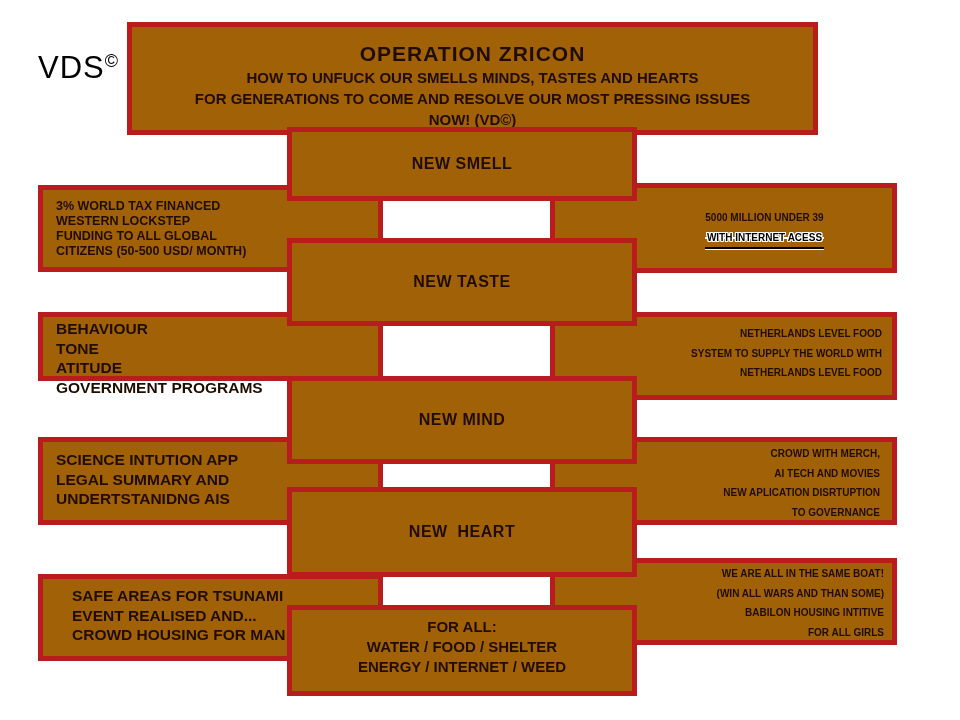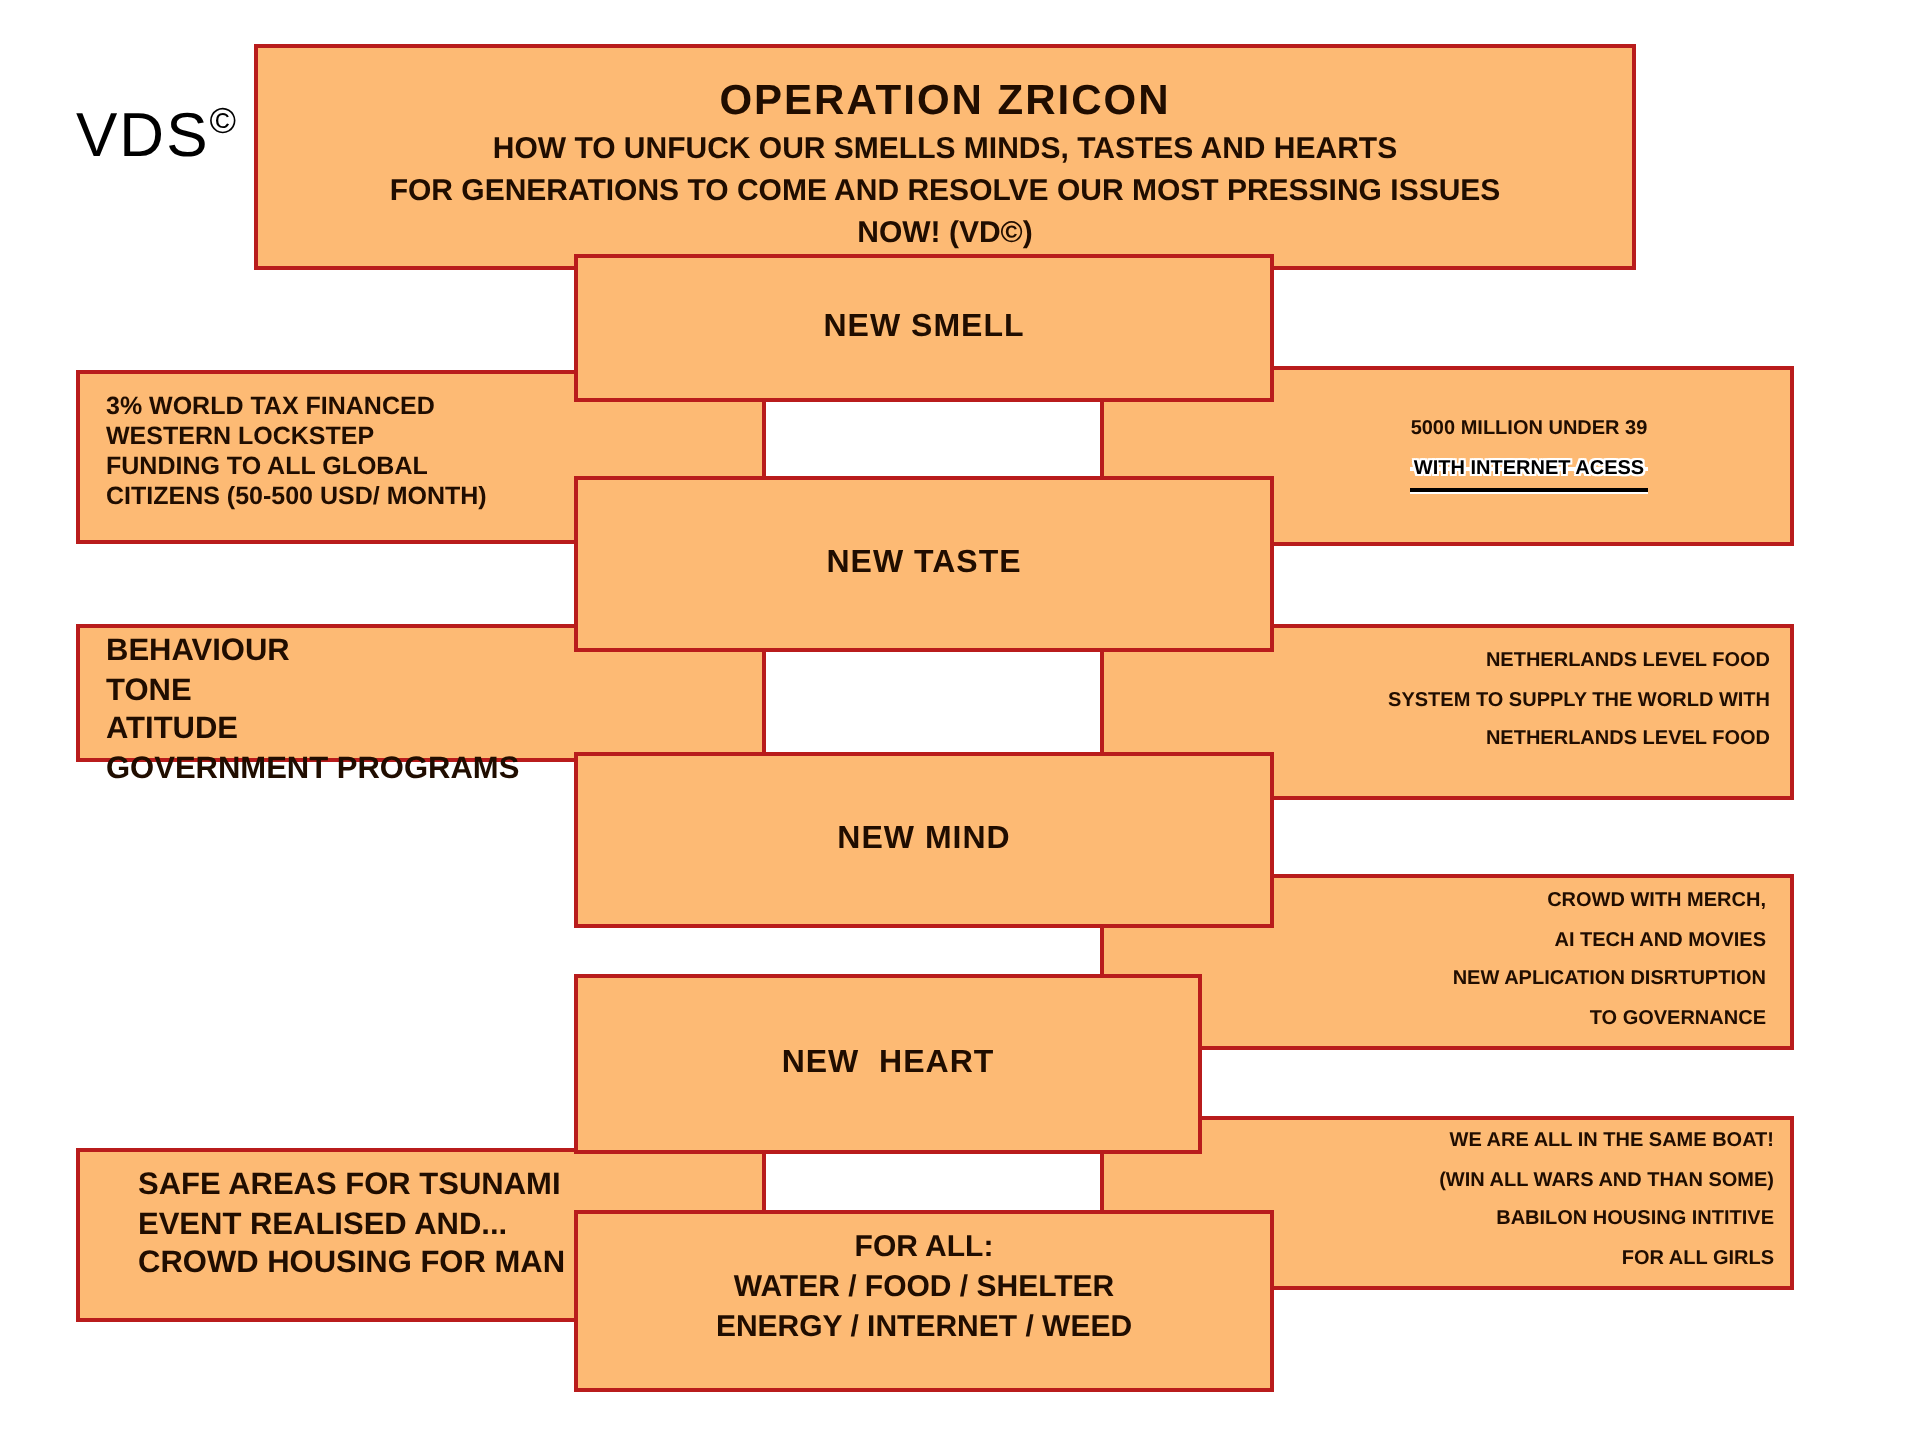--- a/index.html
+++ b/index.html
@@ -3,21 +3,21 @@
 <meta charset="utf-8">
 <style>
   html,body{margin:0;padding:0;background:#fff;}
   #page{
     position:relative;width:960px;height:720px;background:#ffffff;
     font-family:"Liberation Sans","DejaVu Sans",sans-serif;
     color:#200d00;overflow:hidden;
   }
   .box{
     position:absolute;box-sizing:border-box;
-    background:#fdba74;border:2px solid #b91c1c;
+    background:#a16207;border:5px solid #b91c1c;
   }
   .side{z-index:1;}
   .center{z-index:2;}
   #title-box{z-index:1;text-align:center;padding-top:13px;}
   #title-box .main{font-size:21px;font-weight:bold;line-height:27px;letter-spacing:1px;}
   #title-box .sub{font-size:15px;font-weight:bold;line-height:21px;}
   .center-label{
     display:flex;align-items:center;justify-content:center;
     font-size:16px;font-weight:bold;white-space:pre;letter-spacing:.5px;
   }
@@ -44,21 +44,21 @@
   #watermark{
     position:absolute;left:38px;top:50px;font-size:31px;color:#000;
     font-weight:normal;letter-spacing:1px;
   }
   #watermark sup{font-size:18px;}
   
   #title-box{left:127px;top:22px;width:691px;height:113px;}
   #cbox1{left:287px;top:127px;width:350px;height:74px;}
   #cbox2{left:287px;top:238px;width:350px;height:88px;}
   #cbox3{left:287px;top:360px;width:350px;height:88px;margin-top:16px;}
-  #cbox4{left:287px;top:487px;width:314px;height:90px;}
+  #cbox4{left:287px;top:487px;width:350px;height:90px;}
   #cbox5{left:287px;top:605px;width:350px;height:91px;}
   #lbox1{left:38px;top:185px;width:345px;height:87px;}
   #lbox2{left:38px;top:312px;width:345px;height:69px;}
   #lbox3{left:38px;top:437px;width:345px;height:88px;}
   #lbox4{left:38px;top:558px;width:345px;height:87px;}
   #rbox1{left:550px;top:183px;width:347px;height:90px;}
   #rbox2{left:550px;top:312px;width:347px;height:88px;}
   #rbox3{left:550px;top:437px;width:347px;height:88px;}
   #rbox4{left:550px;top:558px;width:347px;height:87px;}
 </style>
@@ -80,20 +80,25 @@
     <div class="ln">3% WORLD TAX FINANCED</div>
     <div class="ln">WESTERN LOCKSTEP</div>
     <div class="ln">FUNDING TO ALL GLOBAL</div>
     <div class="ln">CITIZENS (50-500 USD/ MONTH)</div>
   </div>
   <div class="box side ltext" id="lbox2">
     <div class="ln">BEHAVIOUR</div>
     <div class="ln">TONE</div>
     <div class="ln">ATITUDE</div>
     <div class="ln">GOVERNMENT PROGRAMS</div>
+  </div>
+  <div class="box side ltext" id="lbox3">
+    <div class="ln">SCIENCE INTUTION APP</div>
+    <div class="ln">LEGAL SUMMARY AND</div>
+    <div class="ln">UNDERTSTANIDNG AIS</div>
   </div>
   <div class="box side ltext" id="lbox4">
     <div class="ln">SAFE AREAS FOR TSUNAMI</div>
     <div class="ln">EVENT REALISED AND...</div>
     <div class="ln">CROWD HOUSING FOR MAN</div>
   </div>
 
   <div class="box side rtext" id="rbox1">
     <div class="ln">5000 MILLION UNDER 39</div>
     <div class="ln"><span class="glow-strike">WITH INTERNET ACESS</span></div>

